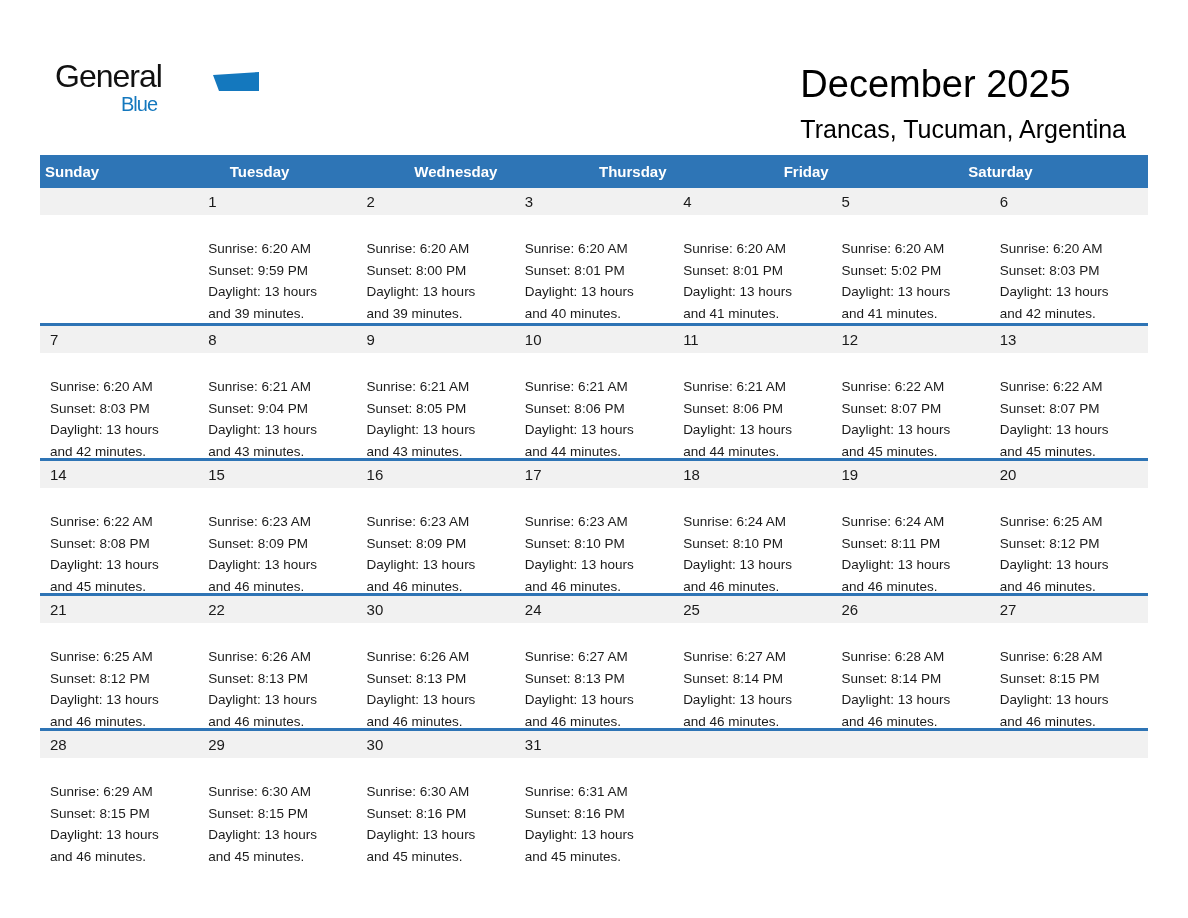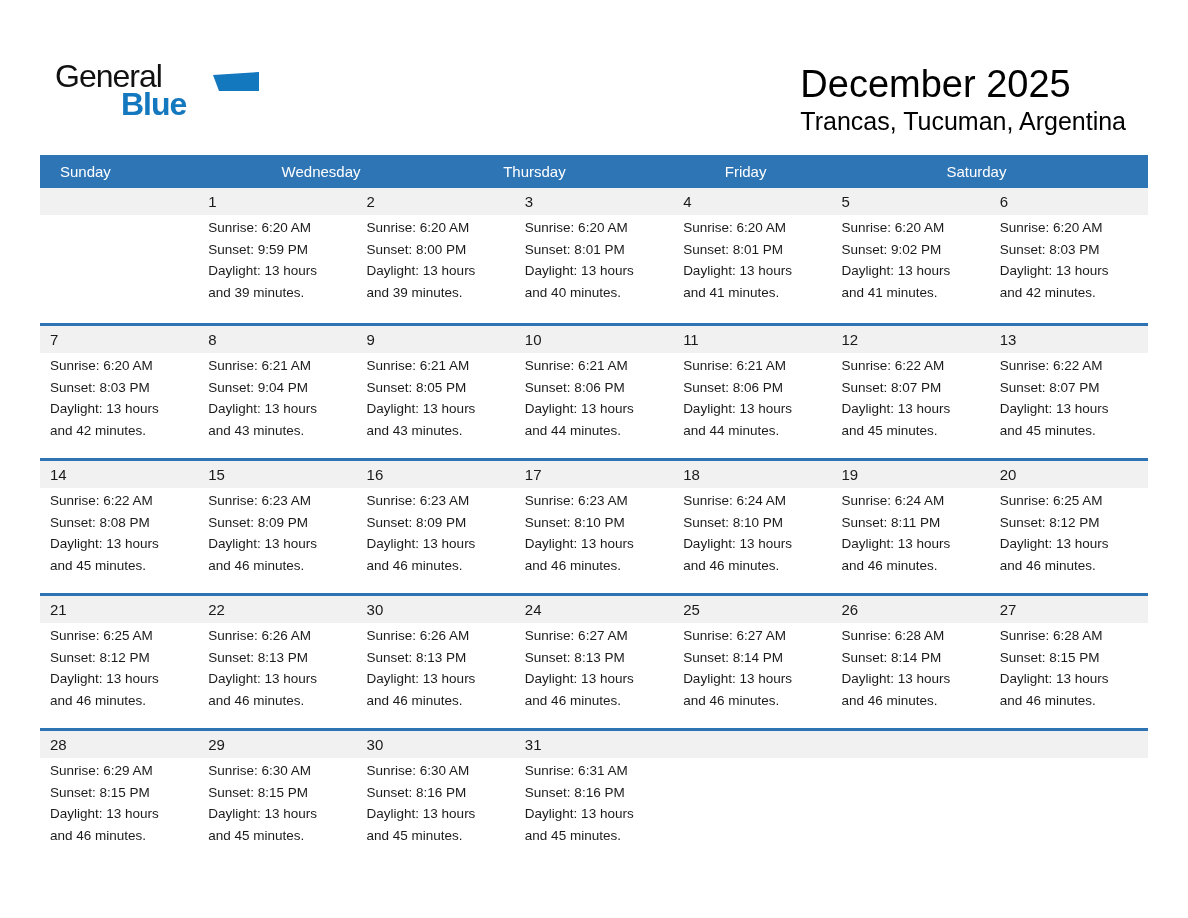--- a/index.html
+++ b/index.html
@@ -13,50 +13,50 @@
 
   
   .logo { position:absolute; left:55px; top:60px; }
   .logo-top { display:flex; align-items:flex-end;gap:48px; }
   .logo-general {
     font-size:32px; letter-spacing:-1px; color:#111;
     line-height:32px; font-weight:400;
   }
   .logo-triangle { margin-left:3px; margin-bottom:1px; display:block; }
   .logo-blue {
-    font-size:32px; letter-spacing:-1px; line-height:30px;
+    font-size:20px; letter-spacing:-1px; line-height:30px;
     color:var(--logo-blue,#1478BE); margin-left:66px; margin-top:-3px;
-    font-weight:700;
+    font-weight:400;
   }
 
   .title-block { position:absolute; right:62px; top:62px; }
   .page-title { font-size:38px; font-weight:400; color:#000; line-height:44px; }
-  .page-subtitle { font-size:25px; font-weight:400; color:#000; line-height:30px; }
+  .page-subtitle { font-size:25px; font-weight:400; color:#000; line-height:30px; margin-top:8px; }
 
   
   .calendar { position:absolute; left:40px; top:155px; width:1108px; }
   .weekday-row {
     display:flex; background:var(--header-blue,#2E75B6);
     height:33px; color:#ffffff;
   }
   .weekday-cell {
-    flex:1; font-size:15px; line-height:33px; padding-left:20px;
-    font-weight:400;
+    flex:1; font-size:15px; line-height:33px; padding-left:5px;
+    font-weight:700;
   }
   .week {
     display:flex; height:135px; background:#ffffff;
   }
   .week + .week { border-top:3px solid var(--separator-blue,#2E75B6); }
   .day-cell { flex:1; overflow:hidden; }
   .num-stripe {
     background:var(--stripe-gray,#F1F1F1); height:27px;
     font-size:15px; line-height:27px; padding-left:10px; color:#1a1a1a;
   }
   .details {
-    padding:2px 16px 0 10px; font-size:13.5px; line-height:21.5px;
+    padding:23px 16px 0 10px; font-size:13.5px; line-height:21.5px;
     color:#1b1b1b;
   }
 </style>
 </head>
 <body>
 
 <div class="page">
 
   <div class="logo">
     <div class="logo-top">
@@ -69,20 +69,21 @@
   </div>
 
   <div class="title-block">
     <div class="page-title">December 2025</div>
     <div class="page-subtitle">Trancas, Tucuman, Argentina</div>
   </div>
 
   <div class="calendar">
     <div class="weekday-row">
       <div class="weekday-cell">Sunday</div>
+      <div class="weekday-cell">Tuesday</div>
       <div class="weekday-cell">Wednesday</div>
       <div class="weekday-cell">Thursday</div>
       <div class="weekday-cell">Friday</div>
       <div class="weekday-cell">Saturday</div>
     </div>
     <div>
         <div class="week">
           <div class="day-cell">
     <div class="num-stripe"></div>
     <div class="details">
@@ -120,21 +121,21 @@
     <div class="details">
       <div>Sunrise: 6:20 AM</div>
       <div>Sunset: 8:01 PM</div>
       <div>Daylight: 13 hours and 41 minutes.</div>
     </div>
   </div>
           <div class="day-cell">
     <div class="num-stripe">5</div>
     <div class="details">
       <div>Sunrise: 6:20 AM</div>
-      <div>Sunset: 9:02 PM</div>
+      <div>Sunset: 5:02 PM</div>
       <div>Daylight: 13 hours and 41 minutes.</div>
     </div>
   </div>
           <div class="day-cell">
     <div class="num-stripe">6</div>
     <div class="details">
       <div>Sunrise: 6:20 AM</div>
       <div>Sunset: 8:03 PM</div>
       <div>Daylight: 13 hours and 42 minutes.</div>
     </div>

